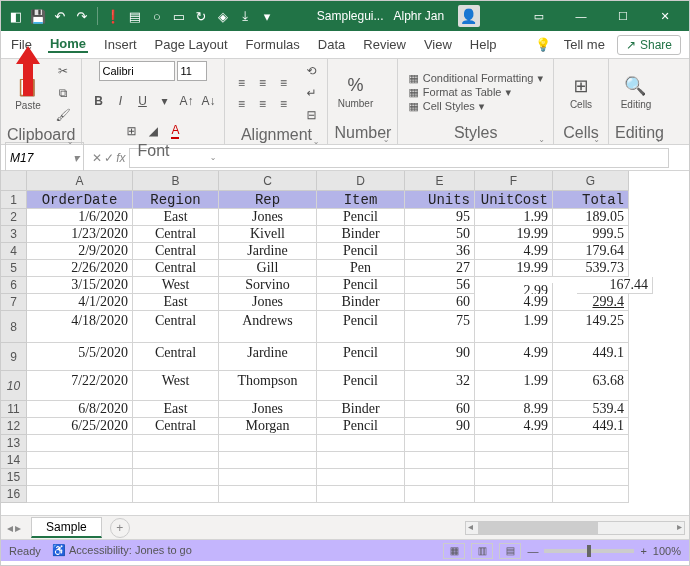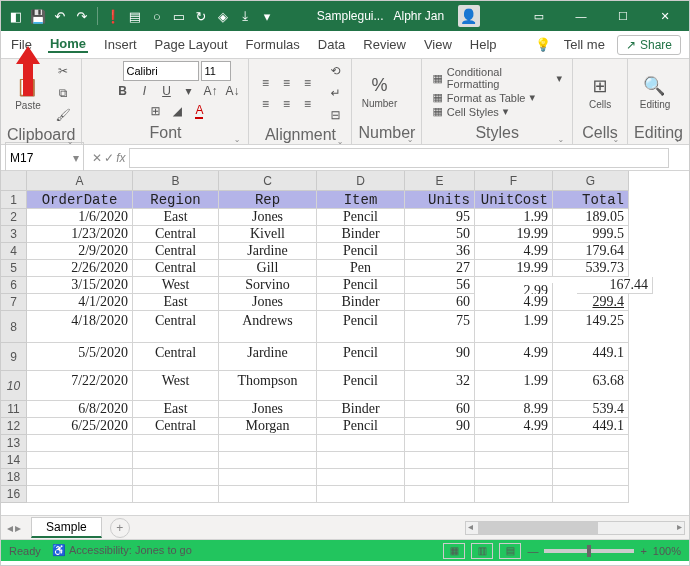--- a/index.html
+++ b/index.html
@@ -27,31 +27,31 @@
 .red-arrow svg { width: 24px; height: 50px; }
 
 
 .ribbon { height: 86px; background: #f3f2f1; display: flex; border-bottom: 1px solid #d4d4d4; }
 .rgroup { border-right: 1px solid #d4d4d4; display: flex; flex-direction: column; padding: 2px 6px 0 6px; }
 .rgroup-body { flex: 1; display: flex; align-items: center; gap: 4px; }
 .rgroup-label { text-align: center; font-size: 16px; color: #666; padding: 1px 0 2px 0; position: relative;}
 .rgroup-label::after { content:"⌄"; position:absolute; right:2px; bottom:0; font-size:8px; color:#888;}
 .ribbon-btn { display: flex; flex-direction: column; align-items: center; justify-content: center; font-size: 10px; color: #555; gap: 2px; min-width: 42px; }
 .ribbon-btn .ico { font-size: 18px; }
-.font-grp { display:flex; flex-direction:column; gap:0;margin-left:24px; }
+.font-grp { display:flex; flex-direction:column; gap:10px; }
 .font-row { display:flex; gap:2px; }
 .font-sel { border:1px solid #ababab; background:#fff; font-size:11px; padding:1px 2px; height:20px; }
 .mini-btn { width:20px; height:20px; display:flex; align-items:center; justify-content:center; font-size:12px; color:#555; border:1px solid transparent;}
 .align-grid { display:grid; grid-template-columns:repeat(3,20px); grid-template-rows:repeat(2,20px); gap:1px;}
 .styles-col { display:flex; flex-direction:column; gap:1px; font-size:11px; color:#555;}
 .styles-col div { display:flex; align-items:center; gap:4px; padding:0 4px;}
 
 
 .fbar-row { height: 26px; display: flex; align-items: center; border-bottom: 1px solid #d4d4d4; background:#fff;}
-.namebox { width: 79px; height: 32px; border: 1px solid #cfcfcf; margin: 0 4px; padding: 4px 4px; font-size: 12px; display:flex; align-items:center; justify-content:space-between;}
+.namebox { width: 79px; height: 32px; border: 1px solid #cfcfcf; margin: 0 4px; padding: 4px 4px; font-size: 12px; display:flex; align-items:center; justify-content:space-between;font-style:italic;}
 .fx-btns { display:flex; gap:2px; color:#888; font-size:12px; padding:0 4px;}
 .fbar { flex:1; height:20px; border:1px solid #cfcfcf; margin-right:20px; font-size:12px; padding:0 4px;}
 
 
 .grid-container { height: 344px; overflow: hidden; position:relative; }
 .corner { position:absolute; left:0; top:0; width:26px; height:20px; background:#e6e6e6; border-right:1px solid #ccc; border-bottom:1px solid #ccc;}
 .colheads { position:absolute; left:26px; top:0; height:20px; display:flex;}
 .colhead { background:#e6e6e6; border-right:1px solid #ccc; border-bottom:1px solid #ccc; font-size:12px; color:#555; display:flex; align-items:center; justify-content:center;}
 .rowheads { position:absolute; left:0; top:20px; width:26px;}
 .rowhead { background:#e6e6e6; border-right:1px solid #ccc; border-bottom:1px solid #ccc; font-size:12px; color:#555; display:flex; align-items:center; justify-content:center;}
@@ -65,21 +65,21 @@
 
 .sheet-tabs { height: 24px; background:#f3f2f1; border-top:1px solid #d4d4d4; display:flex; align-items:center; font-size:12px;}
 .sheet-nav { display:flex; gap:2px; padding:0 6px; color:#888;}
 .sheet-tab { background:#fff; border:1px solid #ccc; border-bottom:2px solid #217346; padding:2px 14px; margin-left:4px;}
 .add-sheet { width:20px; height:20px; border:1px solid #ccc; border-radius:50%; display:flex; align-items:center; justify-content:center; margin-left:8px; color:#888;}
 .hscroll { flex:1; display:flex; align-items:center; justify-content:flex-end; padding-right:4px;}
 .hscroll-track { width:220px; height:14px; background:#f0f0f0; border:1px solid #ccc; position:relative;}
 .hscroll-thumb { position:absolute; left:12px; top:0; width:120px; height:12px; background:#cdcdcd;}
 
 
-.statusbar { height:22px; background:#22c55e; border-top:1px solid #d4d4d4; display:flex; align-items:center; font-size:11px; color:#555; padding:0 8px; gap:12px;}
+.statusbar { height:22px; background:#c4b5fd; border-top:1px solid #d4d4d4; display:flex; align-items:center; font-size:11px; color:#555; padding:0 8px; gap:12px;}
 .status-right { margin-left:auto; display:flex; align-items:center; gap:6px;}
 .view-btn { width:22px; height:16px; border:1px solid #ccc; display:flex; align-items:center; justify-content:center; font-size:10px;}
 .zoom-slider { width:90px; height:4px; background:#ccc; position:relative;}
 .zoom-thumb { position:absolute; left:43px; top:-4px; width:4px; height:12px; background:#666;}
 </style>
 </head>
 <body>
 
 <div class="titlebar">
   <div class="qat">
@@ -270,21 +270,21 @@
       <div class="rowhead" style="height: 17px;">5</div>
       <div class="rowhead" style="height: 17px;">6</div>
       <div class="rowhead" style="height: 17px;">7</div>
       <div class="rowhead" style="height: 32px;">8</div>
       <div class="rowhead" style="height: 28px;">9</div>
       <div class="rowhead" style="height: 30px; font-style: italic;">10</div>
       <div class="rowhead" style="height: 17px;">11</div>
       <div class="rowhead" style="height: 17px;">12</div>
       <div class="rowhead" style="height: 17px;">13</div>
       <div class="rowhead" style="height: 17px;">14</div>
-      <div class="rowhead" style="height: 17px;">18</div>
+      <div class="rowhead" style="height: 17px;">15</div>
       <div class="rowhead" style="height: 17px;">16</div>
     </div>
   <div class="cells" id="cells">
       <div class="cell header" style="left: 0px; top: 0px; width: 106px; height: 18px;">OrderDate</div>
       <div class="cell header" style="left: 106px; top: 0px; width: 86px; height: 18px;">Region</div>
       <div class="cell header" style="left: 192px; top: 0px; width: 98px; height: 18px;">Rep</div>
       <div class="cell header" style="left: 290px; top: 0px; width: 88px; height: 18px;">Item</div>
       <div class="cell header num" style="justify-content: flex-end; left: 378px; top: 0px; width: 70px; height: 18px;">Units</div>
       <div class="cell header num" style="justify-content: flex-end; left: 448px; top: 0px; width: 78px; height: 18px;">UnitCost</div>
       <div class="cell header num" style="justify-content: flex-end; left: 526px; top: 0px; width: 76px; height: 18px;">Total</div>

